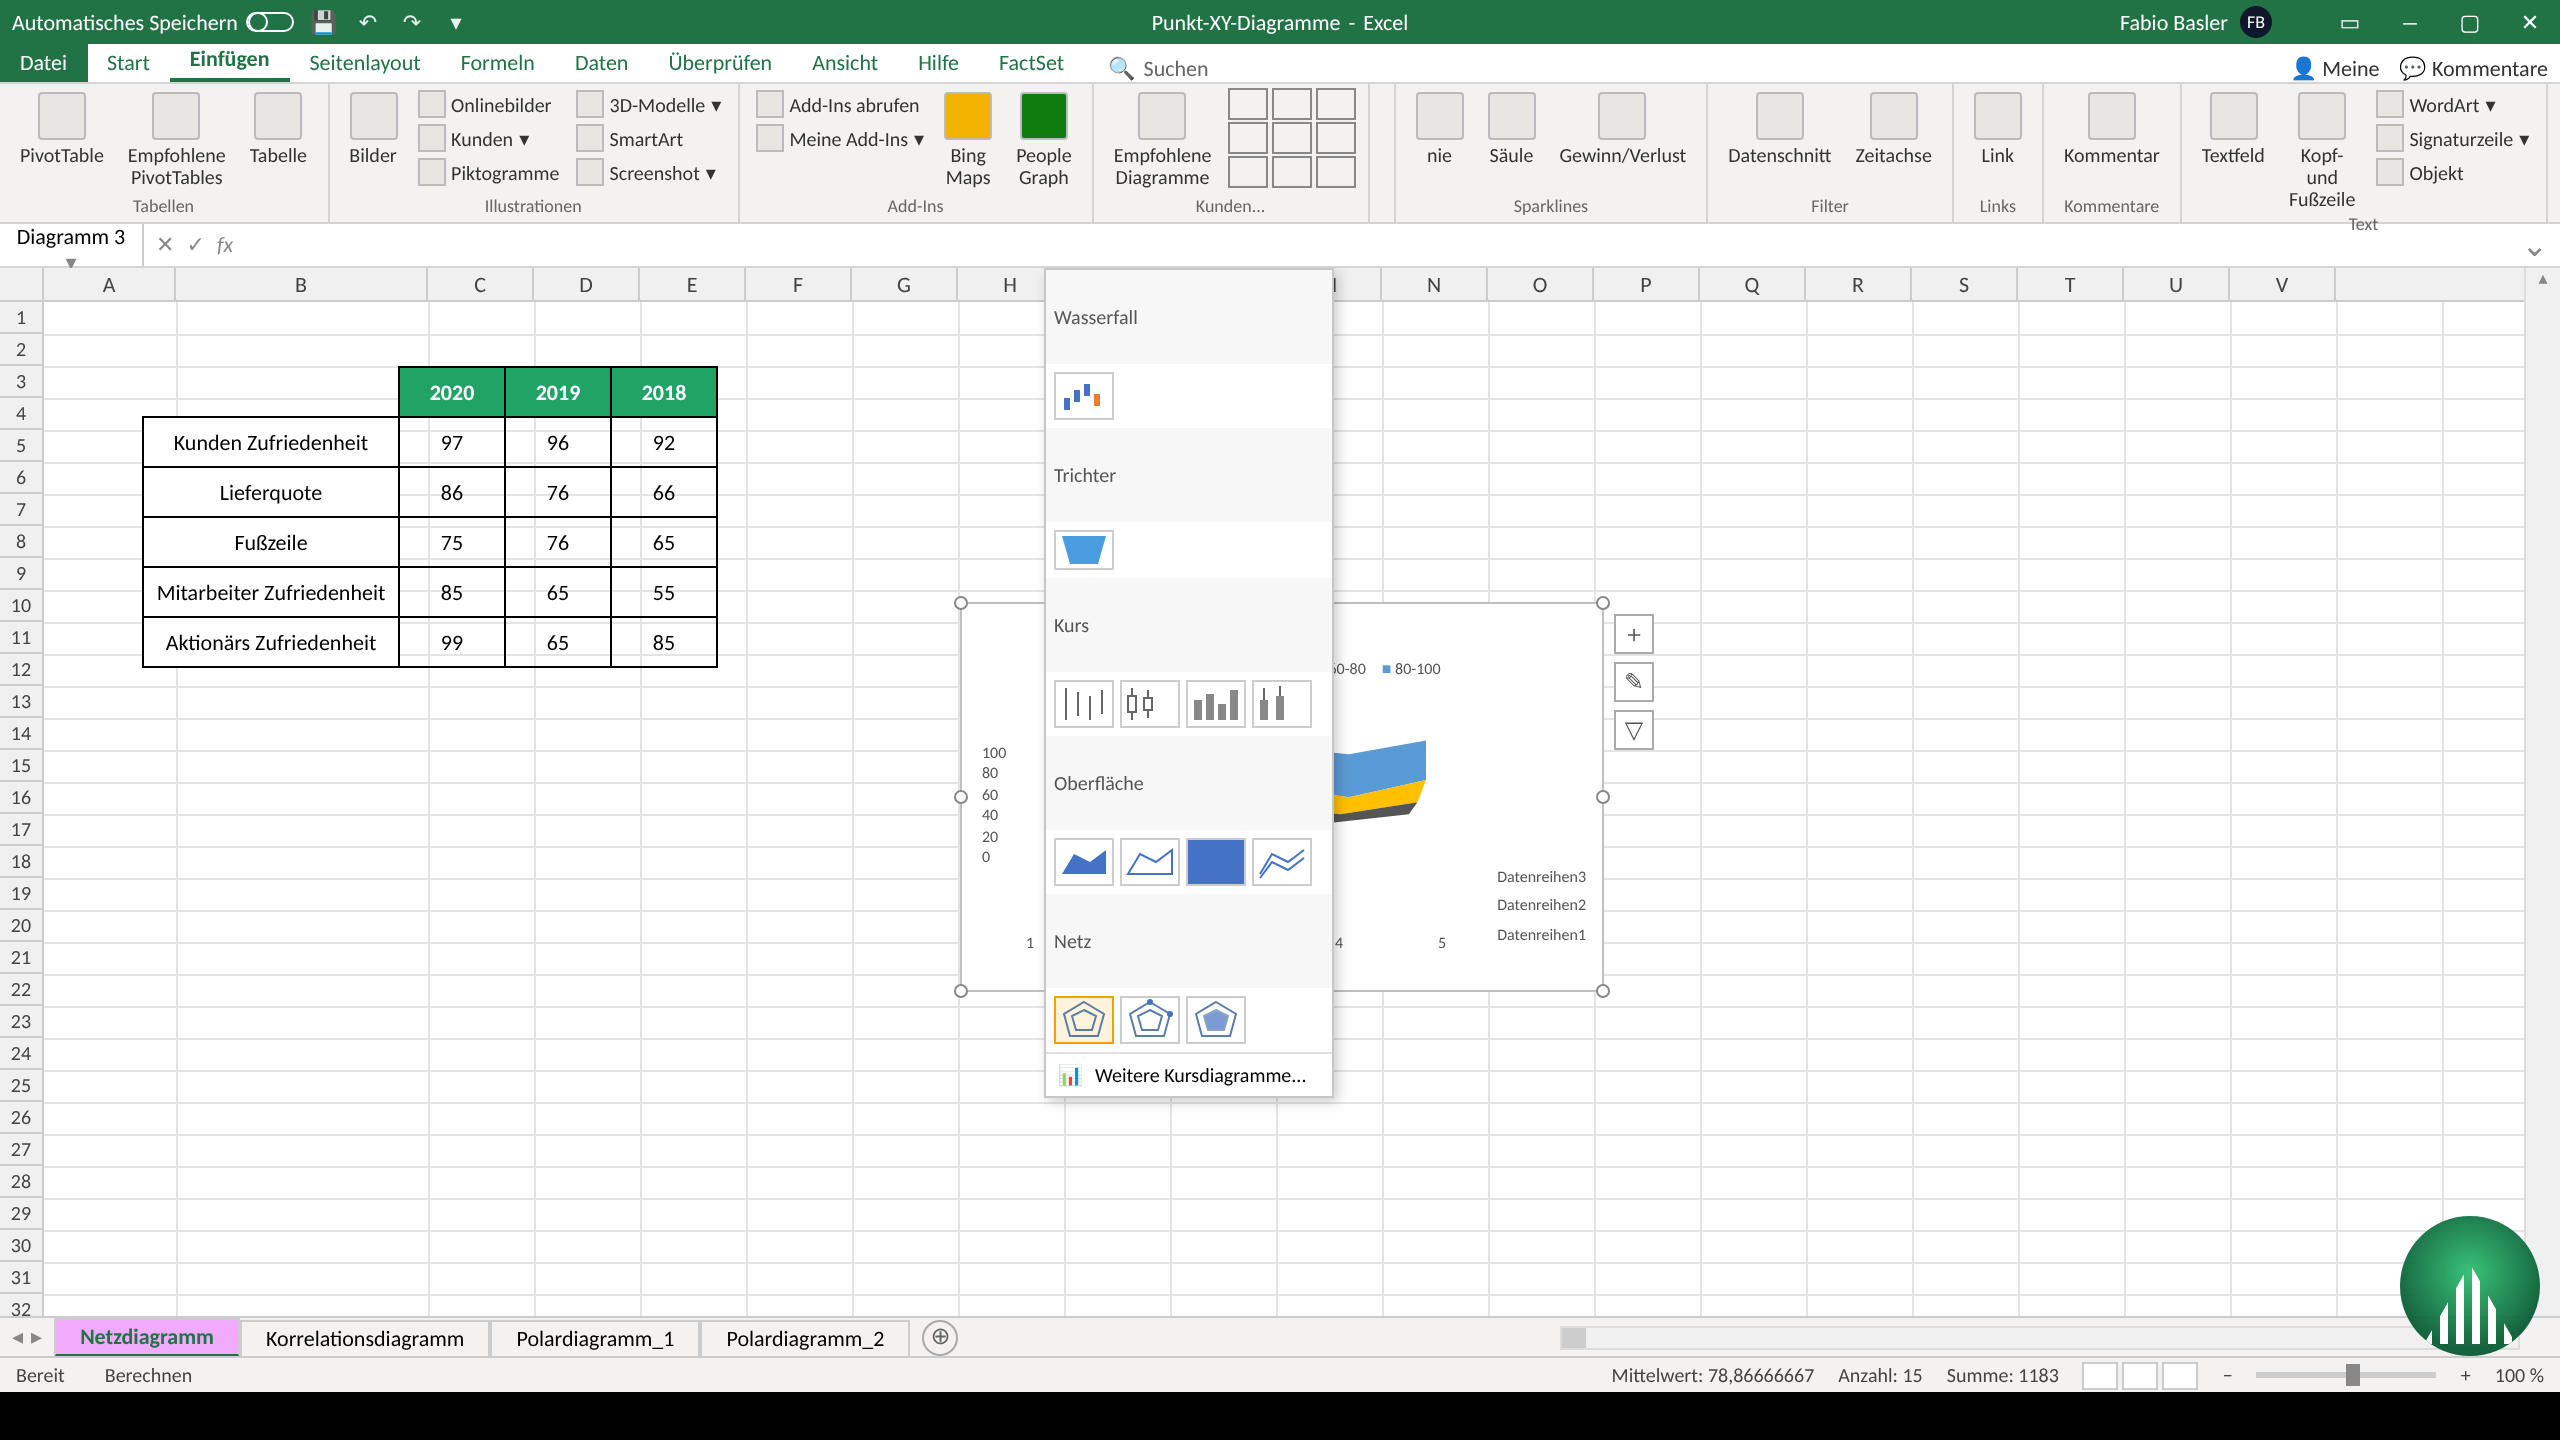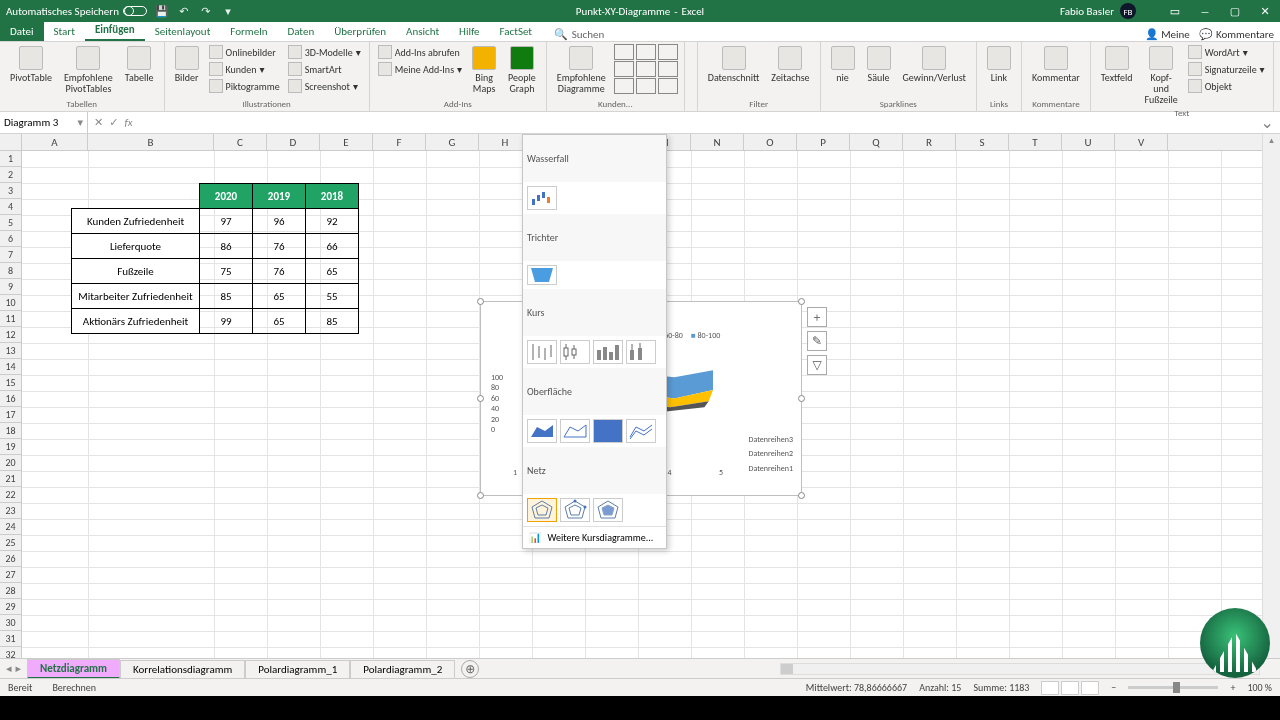--- a/index.html
+++ b/index.html
@@ -36,21 +36,21 @@
 .rbtn-big { display:flex; flex-direction:column; align-items:center; gap:2px; padding:2px 4px; cursor:pointer; font-size:10px; line-height:1.1;}
 .rbtn-big .ricon { width:24px; height:24px; background:#e8e6e3; border:1px solid #bbb; border-radius:2px;}
 .rbtn-small { display:flex; align-items:center; gap:3px; font-size:10px; padding:1px 2px; cursor:pointer; white-space:nowrap;}
 .rbtn-small .ricon-s { width:14px; height:14px; background:#e8e6e3; border:1px solid #bbb;}
 .rcol { display:flex; flex-direction:column; gap:1px; align-items:flex-start; }
 .chart-icon { width:20px; height:16px; border:1px solid #888; position:relative; cursor:pointer;}
 .chrow { display:flex; gap:2px;}
 
 
 .formulabar { height:22px; border-bottom:1px solid #d4d4d4; display:flex; align-items:center; background:#fff;}
-.namebox { width:88px; border-right:1px solid #ccc; padding:0 4px; font-size:11px; display:flex; align-items:center; justify-content:space-between; height:100%;}
+.namebox { width:72px; border-right:1px solid #ccc; padding:0 4px; font-size:11px; display:flex; align-items:center; justify-content:space-between; height:100%;flex-direction:column;}
 .fxbtns { display:flex; padding:0 6px; gap:6px; color:#888; font-size:11px;}
 .fxlabel { font-style:italic; color:#888; font-size:11px; padding-right:4px;}
 .fxinput { flex:1; height:100%; border:none; padding:0 4px; font-size:11px;}
 
 
 .grid-area { flex:1; display:flex; position:relative; overflow:hidden;}
 .colheads { position:absolute; top:0; left:22px; right:18px; height:17px; display:flex; background:#f0f0f0; border-bottom:1px solid #ccc; z-index:2;}
 .colhead { border-right:1px solid #ccc; font-size:11px; color:#444; text-align:center; line-height:17px;}
 .rowheads { position:absolute; top:17px; left:0; width:22px; background:#f0f0f0; border-right:1px solid #ccc; z-index:2;}
 .rowhead { height:16px; font-size:10px; color:#444; text-align:center; border-bottom:1px solid #ccc; line-height:16px;}
@@ -258,45 +258,45 @@
             </div>
         </div>
       </div>
       <div class="rgroup-label">Kunden...</div>
     </div>
     <div class="rgroup" style="width:150px"></div>
     <div class="rgroup">
       <div class="rgroup-body">
         <div class="rbtn-big">
             <div class="ricon"></div>
+            <span>nie</span>
+          </div>
+        <div class="rbtn-big">
+            <div class="ricon"></div>
+            <span>Säule</span>
+          </div>
+        <div class="rbtn-big">
+            <div class="ricon"></div>
+            <span>Gewinn/Verlust</span>
+          </div>
+      </div>
+      <div class="rgroup-label">Sparklines</div>
+    </div>
+    <div class="rgroup">
+      <div class="rgroup-body">
+        <div class="rbtn-big">
+            <div class="ricon"></div>
             <span>Datenschnitt</span>
           </div>
         <div class="rbtn-big">
             <div class="ricon"></div>
             <span>Zeitachse</span>
           </div>
       </div>
       <div class="rgroup-label">Filter</div>
-    </div>
-    <div class="rgroup">
-      <div class="rgroup-body">
-        <div class="rbtn-big">
-            <div class="ricon"></div>
-            <span>nie</span>
-          </div>
-        <div class="rbtn-big">
-            <div class="ricon"></div>
-            <span>Säule</span>
-          </div>
-        <div class="rbtn-big">
-            <div class="ricon"></div>
-            <span>Gewinn/Verlust</span>
-          </div>
-      </div>
-      <div class="rgroup-label">Sparklines</div>
     </div>
     <div class="rgroup">
       <div class="rgroup-body">
           <div class="rbtn-big">
             <div class="ricon"></div>
             <span>Link</span>
           </div>
         </div>
       <div class="rgroup-label">Links</div>
     </div>

